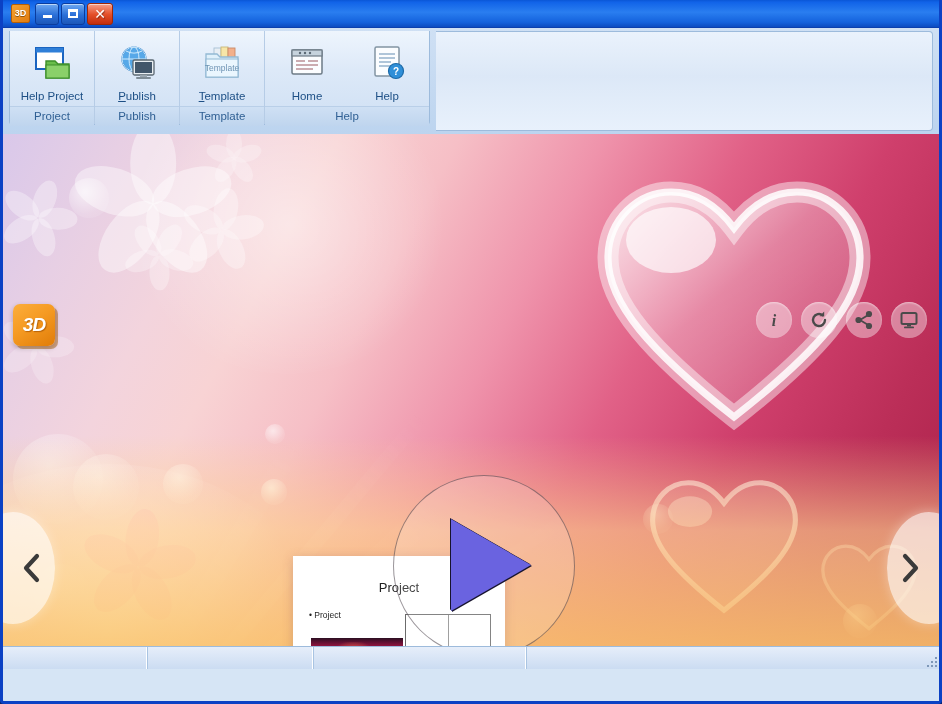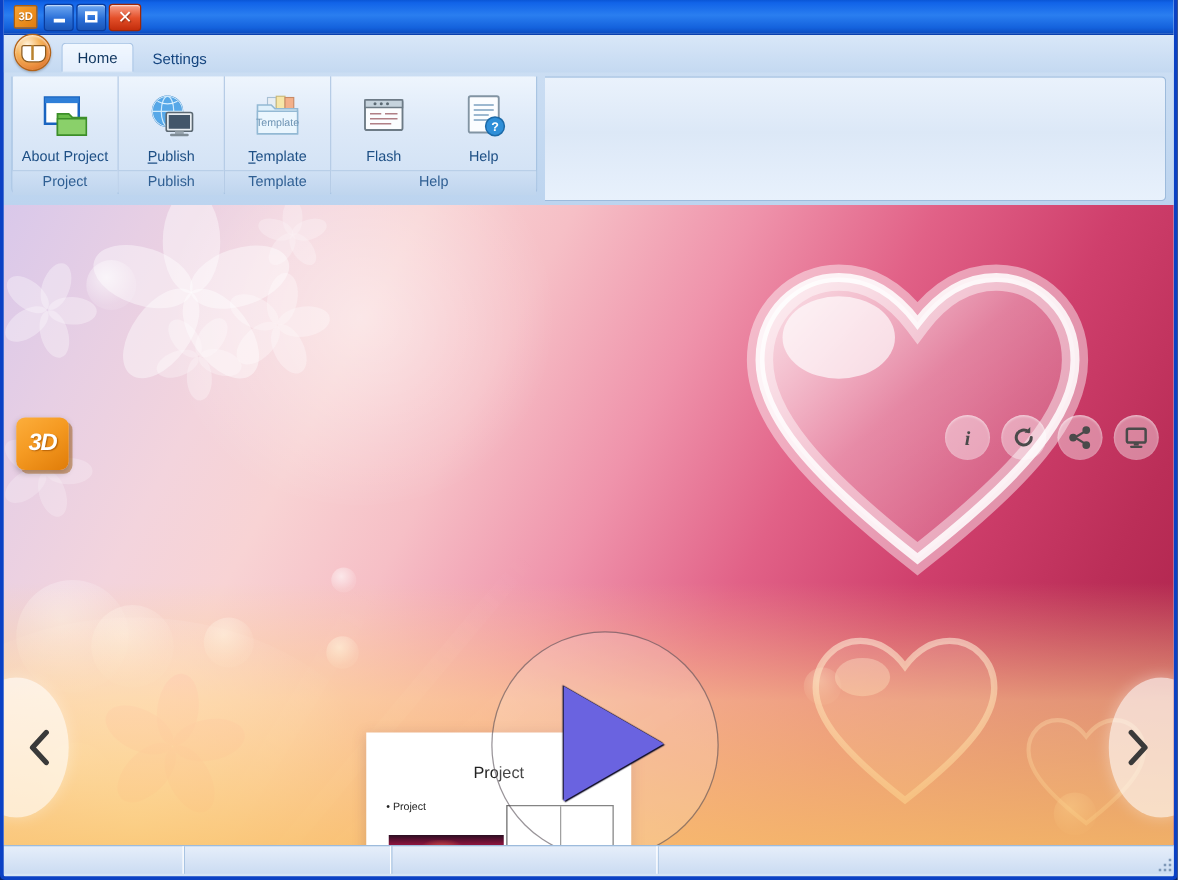--- a/index.html
+++ b/index.html
@@ -187,44 +187,39 @@
       <div class="winbtn max">
           <div class="gl-max"></div>
         </div>
       <div class="winbtn cls">
           <div class="gl-cls">✕</div>
         </div>
     </div>
   </div>
 
   <div class="ribbon">
-    <div class="tabrow">
-      <div class="applogo"></div>
-      <div class="tab active">Home</div>
-      <div class="tab">Settings</div>
-    </div>
 
     <div class="ribbon-wrap">
       <div class="panel">
 
         <div class="group">
           <div class="group-btns">
 
 
 
             <div class="rbtn">
               <div class="ico">
                 <svg width="40" height="40" viewBox="0 0 40 40">
                   <rect x="4" y="5" width="27" height="21" fill="#fff" stroke="#1a64c0" stroke-width="2"></rect>
                   <rect x="4" y="5" width="27" height="4.5" fill="#2f7fd8"></rect>
                   <path d="M14 18h9l3 3h11v14H14z" fill="#69bd4a" stroke="#3d8f2a" stroke-width="1.4"></path>
                   <path d="M14 22h23v13H14z" fill="#8ad06a" stroke="#3d8f2a" stroke-width="1.2"></path>
                 </svg>
               </div>
-              <div class="lbl">About Project</div>
+              <div class="lbl">Help Project</div>
             </div>
 
           </div>
           <div class="group-label">Project</div>
         </div>
 
         <div class="group">
           <div class="group-btns">
             <div class="rbtn">
               <div class="ico">
@@ -274,21 +269,21 @@
                   <rect x="5" y="7" width="30" height="6" fill="#c6d3dd" stroke="#6d7b86" stroke-width="1.2"></rect>
                   <circle cx="13" cy="10" r="1.2" fill="#5c6a74"></circle>
                     <circle cx="18" cy="10" r="1.2" fill="#5c6a74"></circle>
                     <circle cx="23" cy="10" r="1.2" fill="#5c6a74"></circle>
                   <line x1="9" y1="18" x2="18" y2="18" stroke="#b07f86" stroke-width="1.3"></line>
                   <line x1="21" y1="18" x2="31" y2="18" stroke="#b07f86" stroke-width="1.3"></line>
                   <line x1="9" y1="22" x2="31" y2="22" stroke="#b07f86" stroke-width="1.3"></line>
                   <line x1="9" y1="26" x2="26" y2="26" stroke="#b07f86" stroke-width="1.3"></line>
                 </svg>
               </div>
-              <div class="lbl">Flash</div>
+              <div class="lbl">Home</div>
             </div>
             <div class="rbtn">
               <div class="ico">
                 <svg width="40" height="40" viewBox="0 0 40 40">
                   <rect x="8" y="4" width="24" height="29" rx="1.5" fill="#fbfdff" stroke="#8294a3" stroke-width="1.5"></rect>
                   <line x1="12" y1="11" x2="28" y2="11" stroke="#7da0c0" stroke-width="1.2"></line>
                   <line x1="12" y1="15" x2="28" y2="15" stroke="#7da0c0" stroke-width="1.2"></line>
                   <line x1="12" y1="19" x2="24" y2="19" stroke="#7da0c0" stroke-width="1.2"></line>
                   <line x1="12" y1="23" x2="28" y2="23" stroke="#7da0c0" stroke-width="1.2"></line>
                   <circle cx="29" cy="28" r="7.5" fill="#2f8fd8" stroke="#1c6aa8" stroke-width="1.2"></circle>

